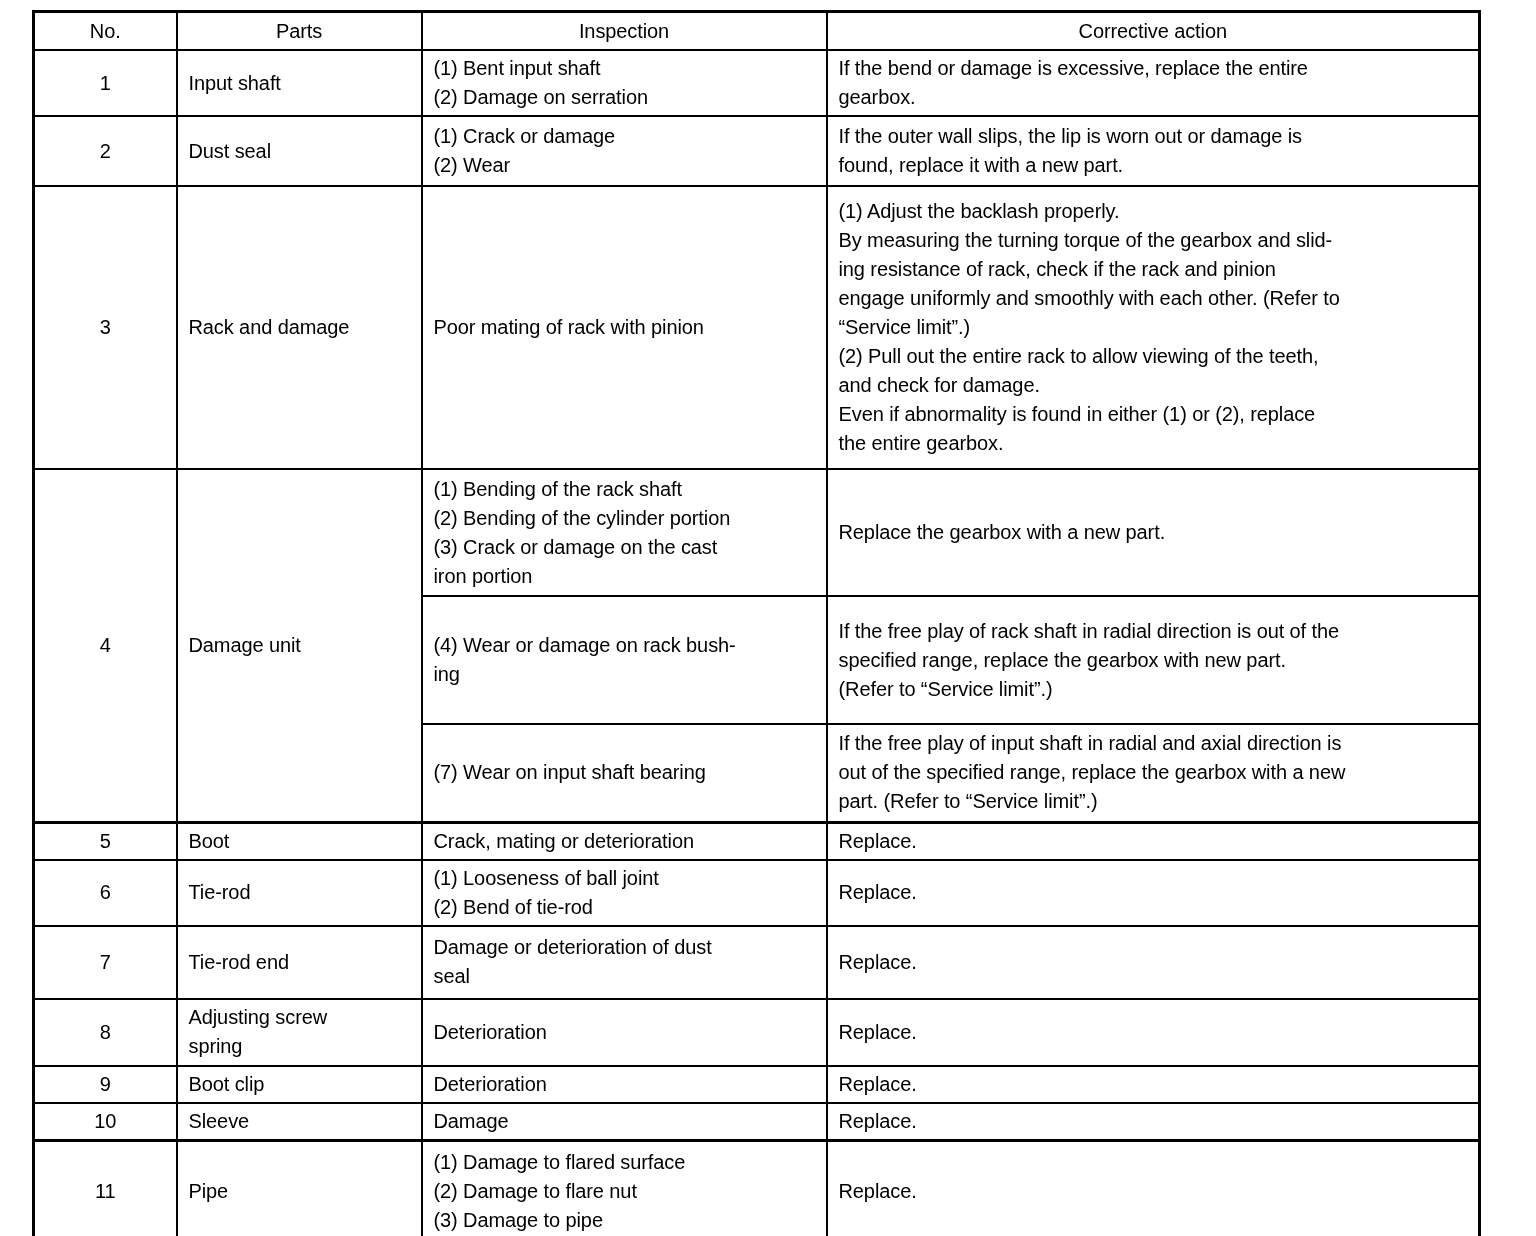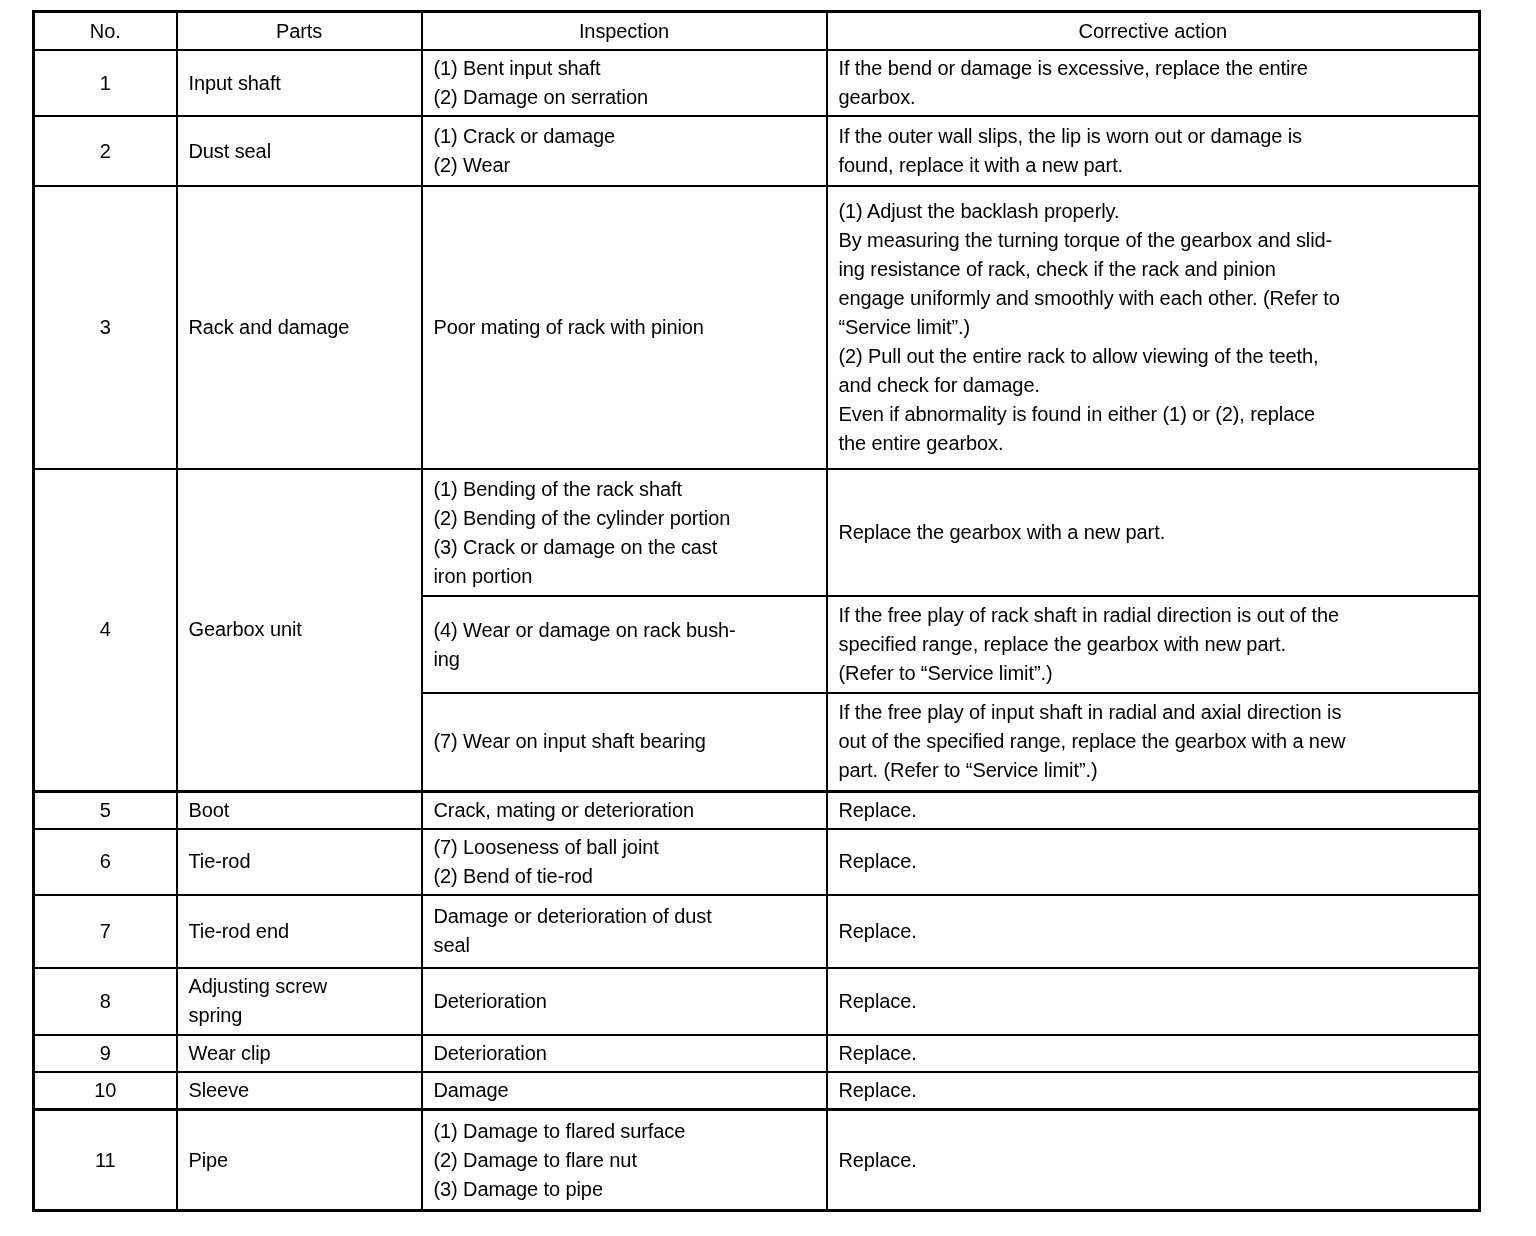--- a/index.html
+++ b/index.html
@@ -48,21 +48,21 @@
   }
   td.cell-parts, td.cell-inspection, td.cell-action {
     text-align: left;
   }
   tr.thick-top td { border-top: 3px solid #000000; }
   
   tr.r1  { height: 66px; }
   tr.r2  { height: 70px; }
   tr.r3  { height: 283px; }
   tr.r4a { height: 127px; }
-  tr.r4b { height: 97px; }
+  tr.r4b { height: 128px; }
   tr.r4c { height: 98px; }
   tr.r5  { height: 35px; }
   tr.r6  { height: 64px; }
   tr.r7  { height: 73px; }
   tr.r8  { height: 67px; }
   tr.r9  { height: 36px; }
   tr.r10 { height: 38px; }
   tr.r11 { height: 101px; }
 </style>
 </head>
@@ -110,21 +110,21 @@
 ing resistance of rack, check if the rack and pinion
 engage uniformly and smoothly with each other. (Refer to
 “Service limit”.)
 (2) Pull out the entire rack to allow viewing of the teeth,
 and check for damage.
 Even if abnormality is found in either (1) or (2), replace
 the entire gearbox.</td>
       </tr>
       <tr class="r4a">
         <td class="cell-no" rowspan="3">4</td>
-        <td class="cell-parts" rowspan="3">Gearbox unit</td>
+        <td class="cell-parts" rowspan="3">Damage unit</td>
         <td class="cell-inspection">(1) Bending of the rack shaft
 (2) Bending of the cylinder portion
 (3) Crack or damage on the cast
 iron portion</td>
         <td class="cell-action">Replace the gearbox with a new part.</td>
       </tr>
       <tr class="r4b">
         <td class="cell-inspection">(4) Wear or damage on rack bush-
 ing</td>
         <td class="cell-action">If the free play of rack shaft in radial direction is out of the
@@ -139,41 +139,41 @@
       </tr>
       <tr class="r5 thick-top">
         <td class="cell-no">5</td>
         <td class="cell-parts">Boot</td>
         <td class="cell-inspection">Crack, mating or deterioration</td>
         <td class="cell-action">Replace.</td>
       </tr>
       <tr class="r6">
         <td class="cell-no">6</td>
         <td class="cell-parts">Tie-rod</td>
-        <td class="cell-inspection">(7) Looseness of ball joint
+        <td class="cell-inspection">(1) Looseness of ball joint
 (2) Bend of tie-rod</td>
         <td class="cell-action">Replace.</td>
       </tr>
       <tr class="r7">
         <td class="cell-no">7</td>
         <td class="cell-parts">Tie-rod end</td>
         <td class="cell-inspection">Damage or deterioration of dust
 seal</td>
         <td class="cell-action">Replace.</td>
       </tr>
       <tr class="r8">
         <td class="cell-no">8</td>
         <td class="cell-parts">Adjusting screw
 spring</td>
         <td class="cell-inspection">Deterioration</td>
         <td class="cell-action">Replace.</td>
       </tr>
       <tr class="r9">
         <td class="cell-no">9</td>
-        <td class="cell-parts">Wear clip</td>
+        <td class="cell-parts">Boot clip</td>
         <td class="cell-inspection">Deterioration</td>
         <td class="cell-action">Replace.</td>
       </tr>
       <tr class="r10">
         <td class="cell-no">10</td>
         <td class="cell-parts">Sleeve</td>
         <td class="cell-inspection">Damage</td>
         <td class="cell-action">Replace.</td>
       </tr>
       <tr class="r11 thick-top">

